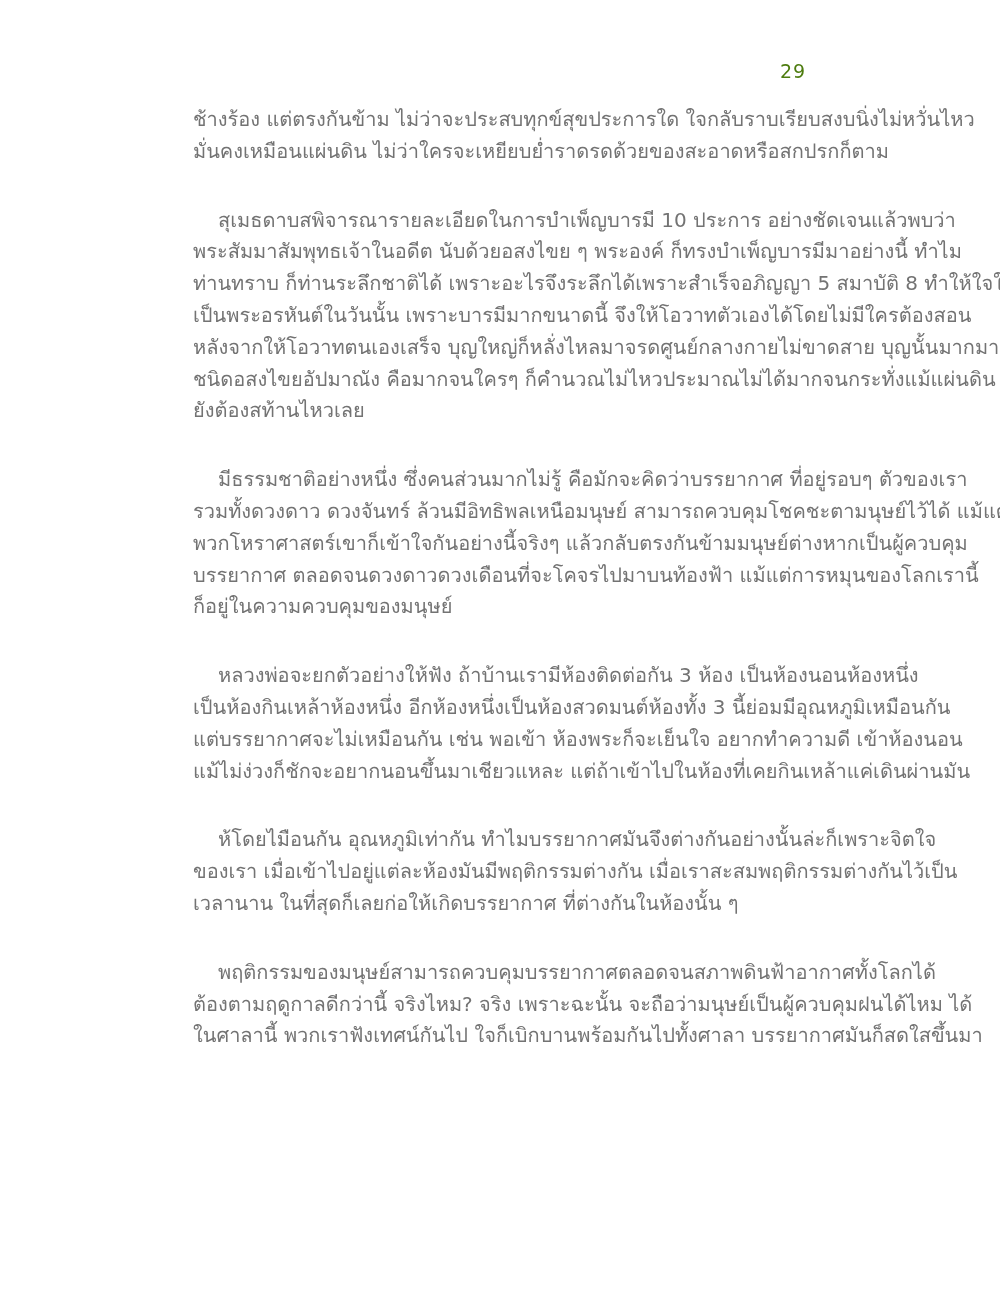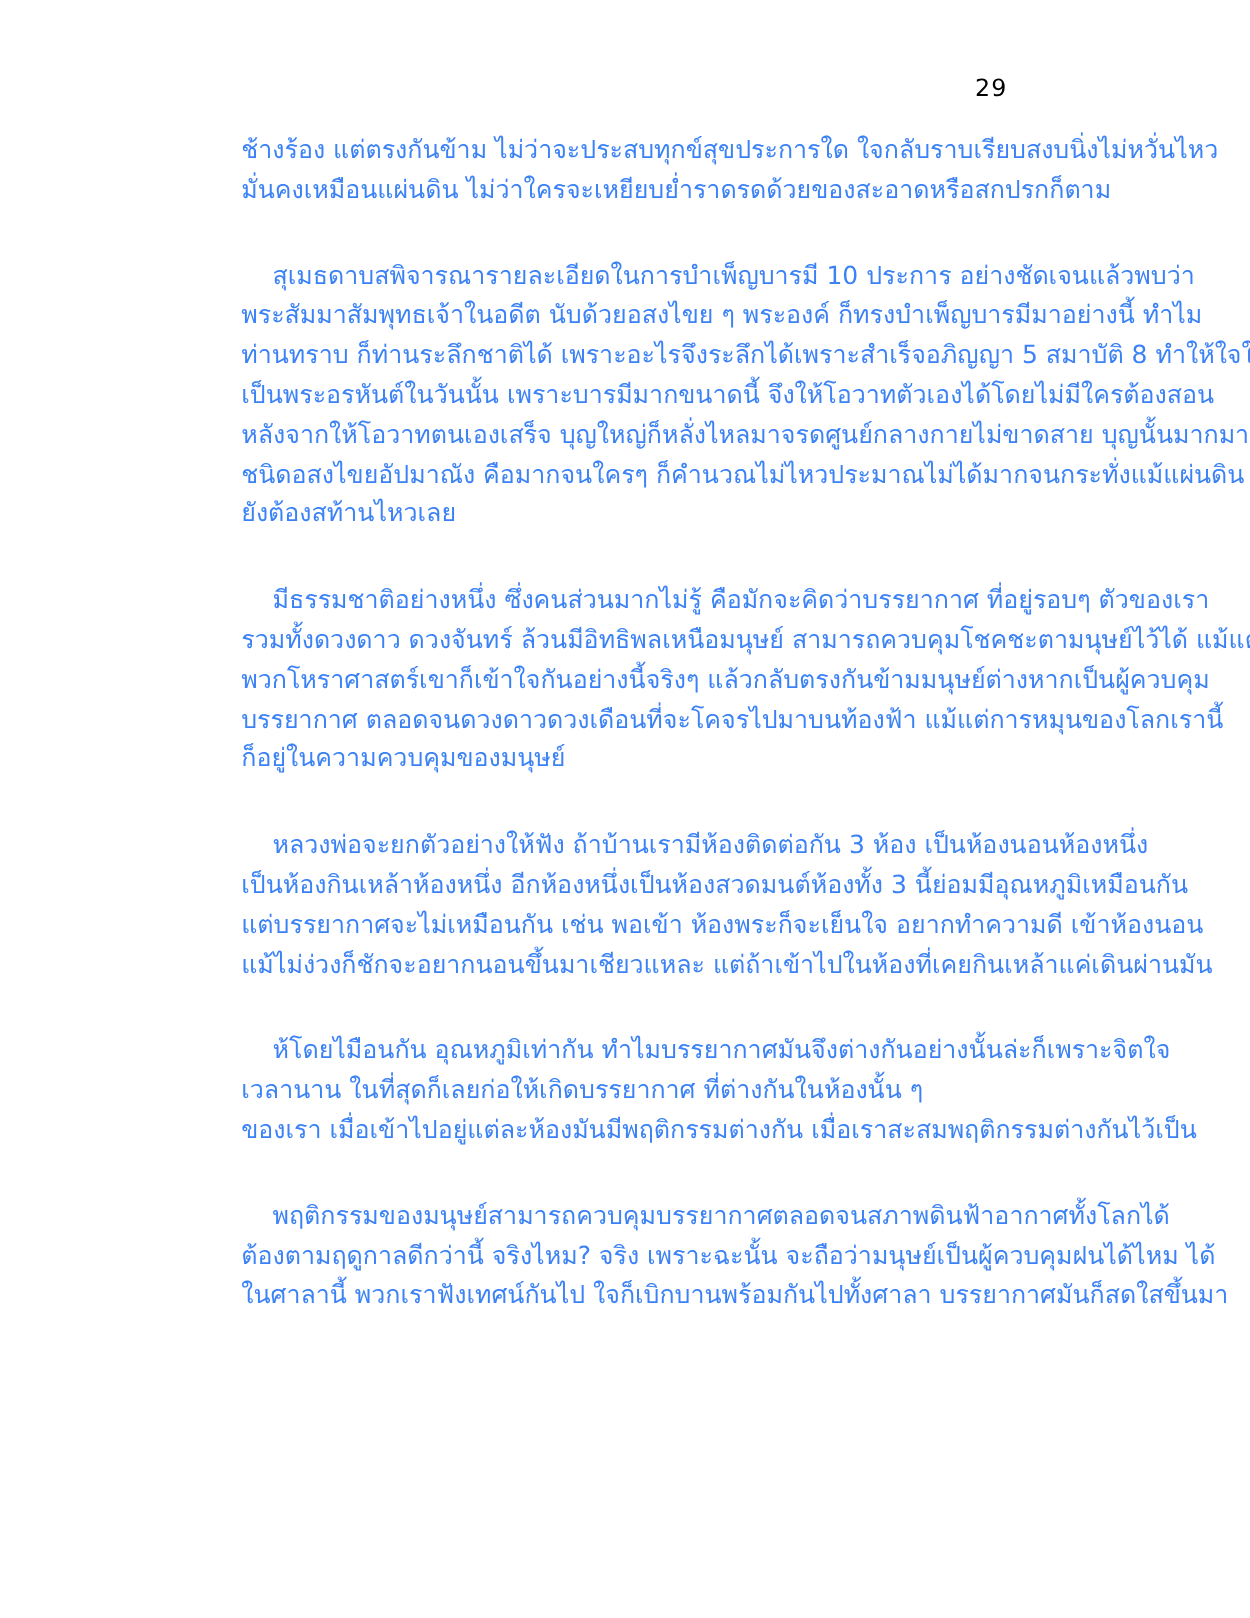--- a/index.html
+++ b/index.html
@@ -17,31 +17,31 @@
   .page {
     position: absolute;
     inset: 0;
     background: #ffffff;
   }
   .page-number {
     position: absolute;
     top: 60px;
     left: 780px;
     font-size: 19px;
-    color: #000000;
+    color: #4d7c0f;
     letter-spacing: 1px;
   }
   .content {
     position: absolute;
     left: 193px;
     top: 104px;
     width: 625px;
     font-size: 20px;
     line-height: 31.8px;
-    color: #3b82f6;
+    color: #737373;
     text-align: left;
   }
   .paragraph {
     margin: 0 0 37px 0;
   }
   .paragraph:last-child {
     margin-bottom: 0;
   }
   .line {
     white-space: nowrap;
@@ -78,22 +78,22 @@
         <div class="line">ก็อยู่ในความควบคุมของมนุษย์</div>
       </div>
       <div class="paragraph">
         <div class="line indent">หลวงพ่อจะยกตัวอย่างให้ฟัง  ถ้าบ้านเรามีห้องติดต่อกัน  3  ห้อง  เป็นห้องนอนห้องหนึ่ง</div>
         <div class="line">เป็นห้องกินเหล้าห้องหนึ่ง   อีกห้องหนึ่งเป็นห้องสวดมนต์ห้องทั้ง 3 นี้ย่อมมีอุณหภูมิเหมือนกัน</div>
         <div class="line">แต่บรรยากาศจะไม่เหมือนกัน  เช่น  พอเข้า ห้องพระก็จะเย็นใจ  อยากทำความดี  เข้าห้องนอน</div>
         <div class="line">แม้ไม่ง่วงก็ชักจะอยากนอนขึ้นมาเชียวแหละ  แต่ถ้าเข้าไปในห้องที่เคยกินเหล้าแค่เดินผ่านมัน</div>
       </div>
       <div class="paragraph">
         <div class="line indent">ห้โดยไมือนกัน อุณหภูมิเท่ากัน ทำไมบรรยากาศมันจึงต่างกันอย่างนั้นล่ะก็เพราะจิตใจ</div>
+        <div class="line">ของเรา เมื่อเข้าไปอยู่แต่ละห้องมันมีพฤติกรรมต่างกัน  เมื่อเราสะสมพฤติกรรมต่างกันไว้เป็น</div>
         <div class="line">เวลานาน ในที่สุดก็เลยก่อให้เกิดบรรยากาศ ที่ต่างกันในห้องนั้น ๆ</div>
-        <div class="line">ของเรา เมื่อเข้าไปอยู่แต่ละห้องมันมีพฤติกรรมต่างกัน  เมื่อเราสะสมพฤติกรรมต่างกันไว้เป็น</div>
       </div>
       <div class="paragraph">
         <div class="line indent">พฤติกรรมของมนุษย์สามารถควบคุมบรรยากาศตลอดจนสภาพดินฟ้าอากาศทั้งโลกได้</div>
         <div class="line">ต้องตามฤดูกาลดีกว่านี้  จริงไหม? จริง  เพราะฉะนั้น จะถือว่ามนุษย์เป็นผู้ควบคุมฝนได้ไหม  ได้</div>
         <div class="line">ในศาลานี้ พวกเราฟังเทศน์กันไป  ใจก็เบิกบานพร้อมกันไปทั้งศาลา   บรรยากาศมันก็สดใสขึ้นมา</div>
       </div>
     </div>
 </div>
 
 </body></html>

